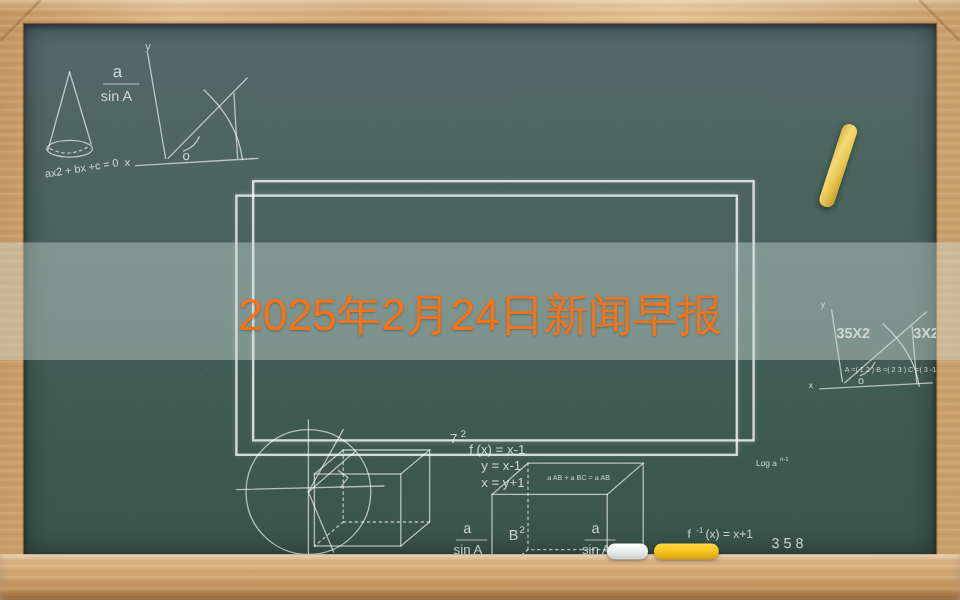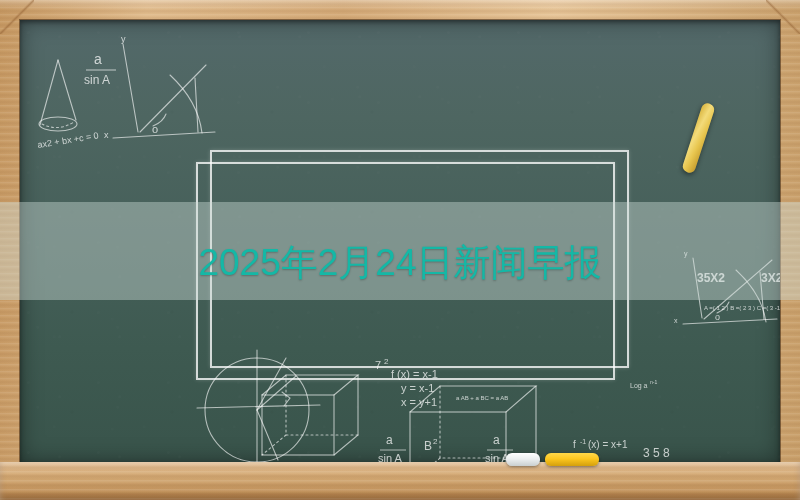--- a/index.html
+++ b/index.html
@@ -133,21 +133,21 @@
   }
   .title-text {
     position: absolute;
     left: 0;
     top: 202px;
     width: 800px;
     height: 122px;
     display: flex;
     align-items: center;
     justify-content: center;
-    color: #14b8a6;
+    color: #f97316;
     font-size: 37px;
     letter-spacing: 0px;
     white-space: nowrap;
     text-shadow: 0 1px 2px rgba(0,0,0,0.25);
   }
 
   
   .chalk-stick-yellow-top {
     position: absolute;
     left: 672px;

